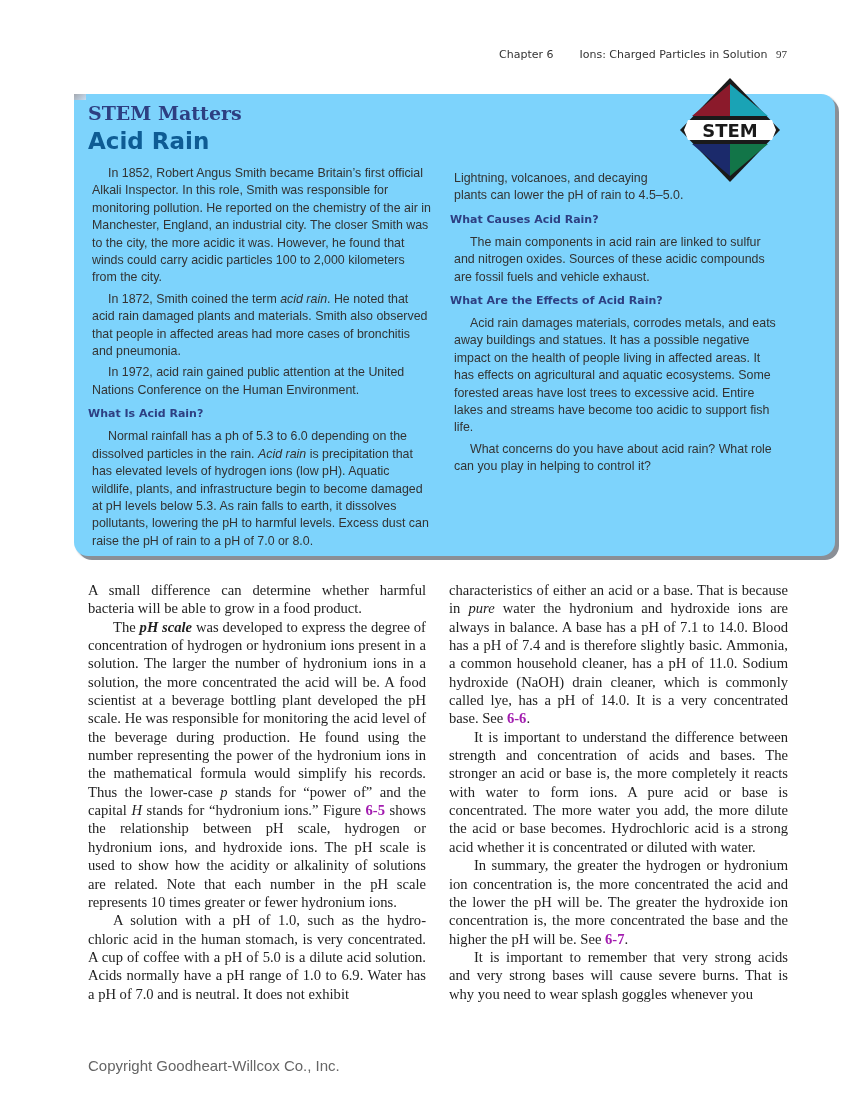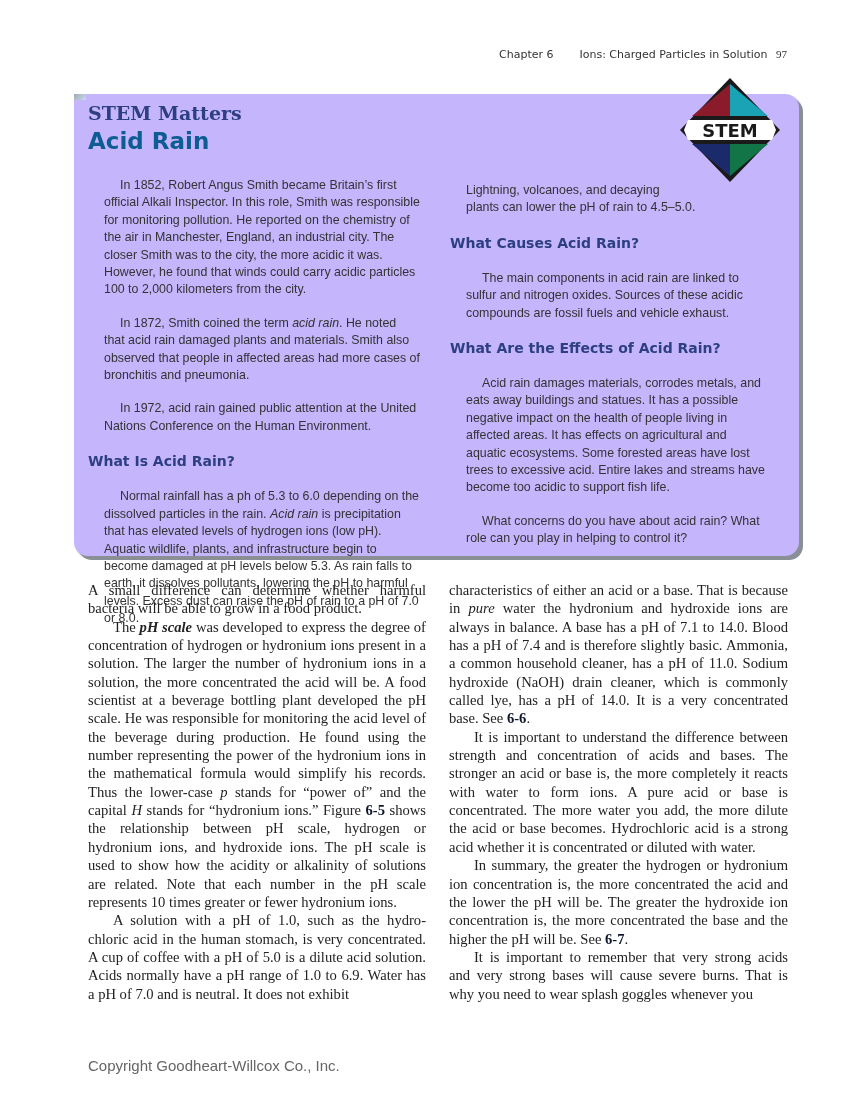--- a/index.html
+++ b/index.html
@@ -8,65 +8,66 @@
     position: absolute; top: 46px; left: 0; width: 849px; height: 20px;
     font-family: "DejaVu Sans", sans-serif; font-size: 11px; color: #333;
   }
   .running-head .chapter { position: absolute; left: 499px; top: 2px; }
   .running-head .title { margin-left: 26px; }
   .running-head .page-num { position: absolute; left: 776px; top: 2px; font-family: Liberation Serif, serif; }
 
   
   .stem-box {
     position: absolute; left: 74px; top: 94px; width: 725px; height: 462px;
-    background: #c4b5fd;
+    background: #7dd3fc;
     border-radius: 0 14px 14px 14px;
     box-shadow: 4px 4px 0 #8a8f96, 2px 2px 2px #9aa0a8;
+    padding-left: 36px;
   }
   .stem-box::before {
     content: ""; position: absolute; left: 0; top: 0; width: 12px; height: 6px;
     background: linear-gradient(135deg, #a4a9b0 0%, #c7dcf1 100%);
   }
   .stem-label {
     position: absolute; left: 14px; top: 8px;
     font-family: "DejaVu Serif", serif; font-weight: bold; font-size: 19px; color: #2d3f82;
   }
   .stem-title {
     position: absolute; left: 14px; top: 34px;
     font-family: "DejaVu Sans", sans-serif; font-weight: bold; font-size: 23px; color: #0e5c94;
   }
   .stem-col {
     position: absolute; top: 67px;
     font-family: "Liberation Sans", sans-serif; font-size: 12.4px; line-height: 17.4px; color: #333;
   }
   .stem-col.left { left: 14px; width: 348px; }
   .stem-col.right { left: 376px; width: 332px; top: 72px; }
-  .stem-col p { margin: 16px; text-indent: 16px; }
+  .stem-col p { margin: 4px; text-indent: 16px; }
   .stem-col p.noindent { text-indent: 0; }
   .stem-col h3 {
     margin: 4px 0 1px 0; font-family: "DejaVu Sans", sans-serif; font-weight: bold;
-    font-size: 14px; color: #2d3f82; line-height: 21px;
+    font-size: 11px; color: #2d3f82; line-height: 21px;
   }
   .stem-col em { font-style: italic; }
 
   
   .stem-logo { position: absolute; left: 678px; top: 76px; width: 104px; height: 108px; }
 
   
   .body-col {
     position: absolute; top: 581px;
     font-family: "Liberation Serif", "DejaVu Serif", serif; font-size: 14.6px; line-height: 18.35px;
     color: #222; text-align: justify;
   }
   .body-col.left { left: 88px; width: 338px; }
   .body-col.right { left: 449px; width: 339px; }
   .body-col p { margin: 0; text-indent: 25px; }
   .body-col p.noindent { text-indent: 0; }
   .term { font-weight: bold; font-style: italic; }
-  .figref { color: #0f172a; font-weight: bold; }
+  .figref { color: #a21caf; font-weight: bold; }
   .footer {
     position: absolute; left: 88px; top: 1057px;
     font-family: "Liberation Sans", sans-serif; font-size: 15px; color: #666;
   }
 </style>
 </head>
 <body>
 
 <div class="running-head">
   <span class="chapter">

